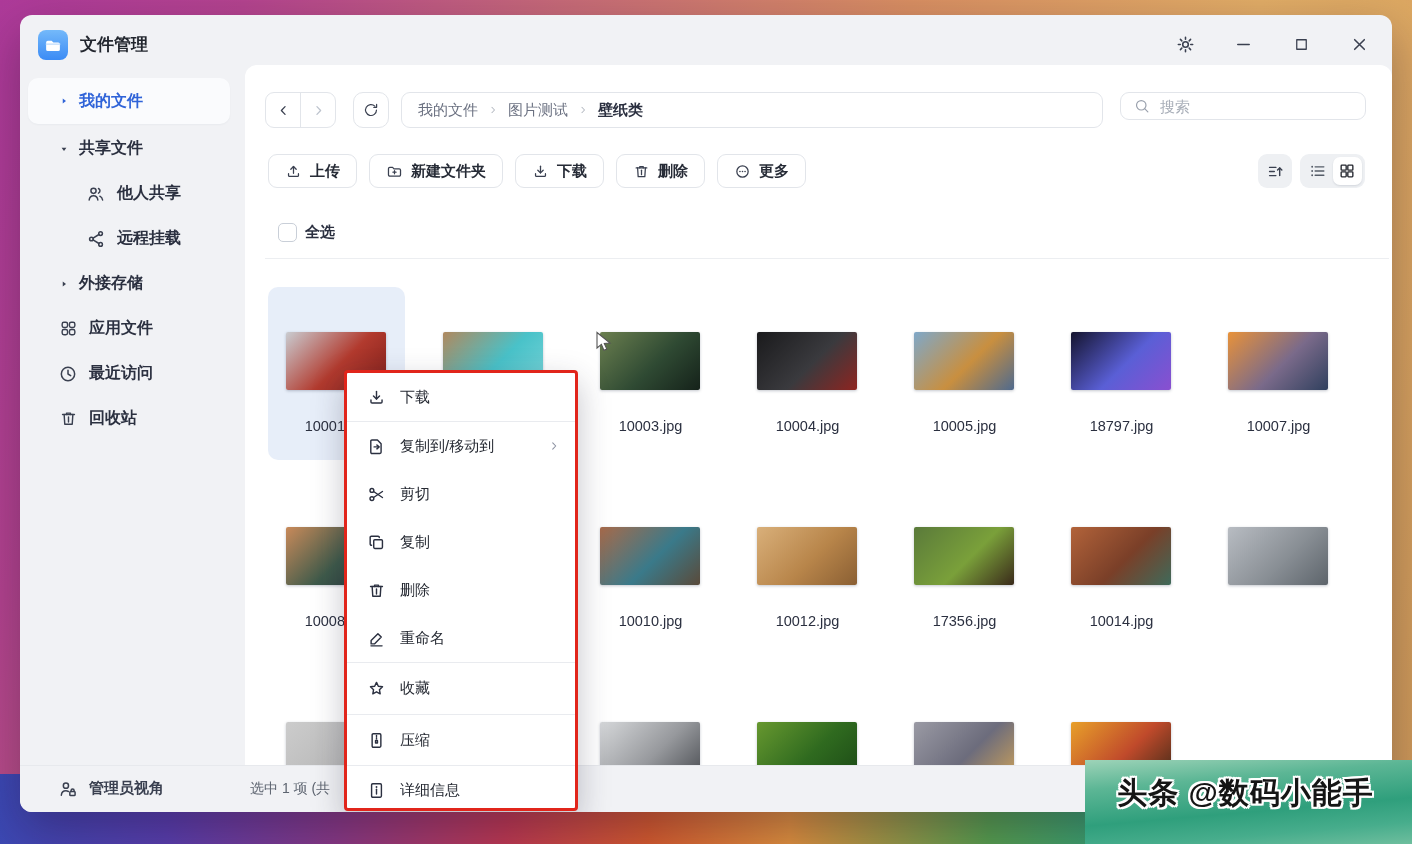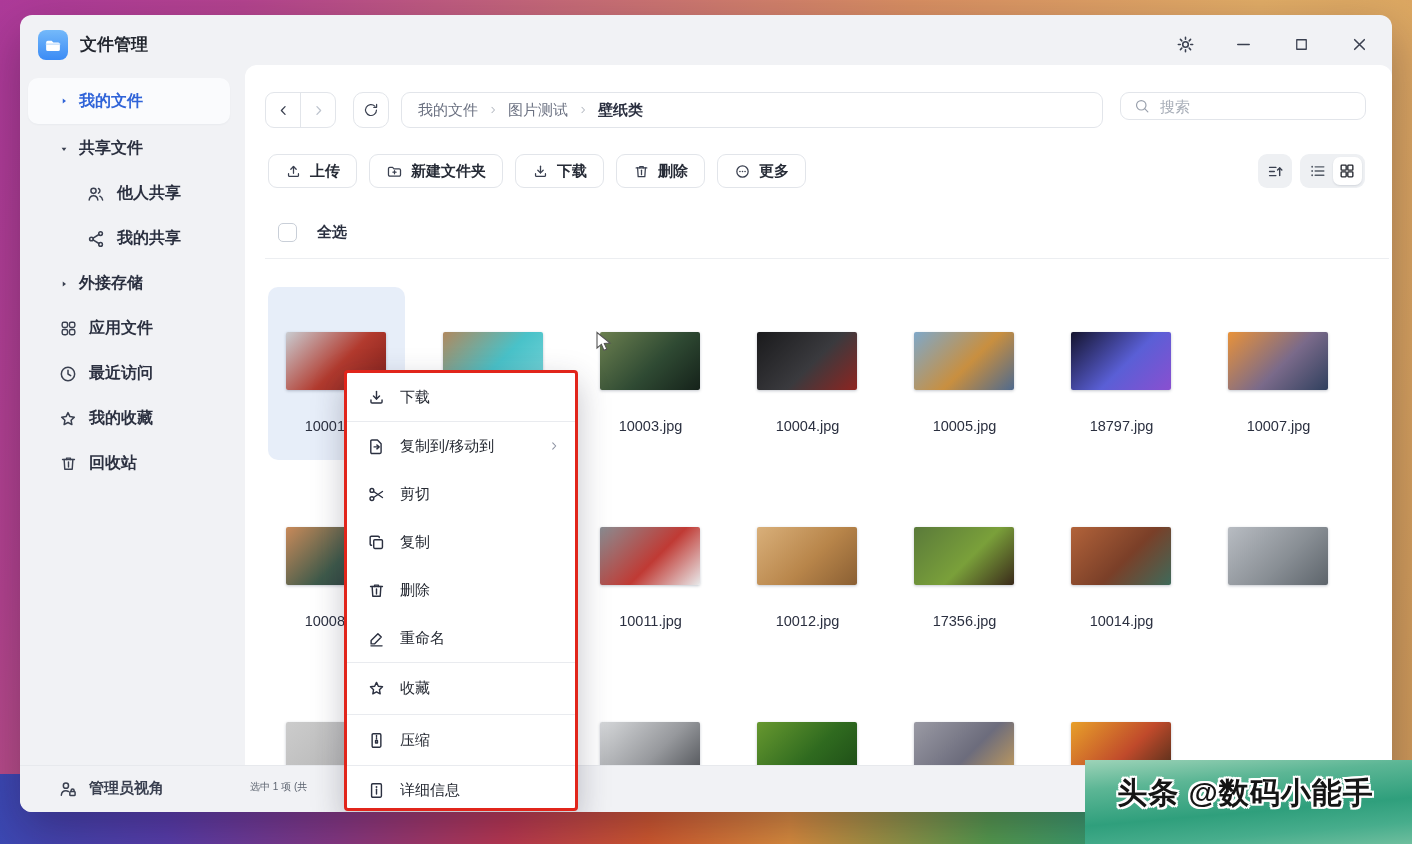--- a/index.html
+++ b/index.html
@@ -59,21 +59,21 @@
   .tb-btn { height:34px; background:#fff; border:1px solid #e2e5ea; border-radius:9px; display:flex; align-items:center; gap:8px;
     padding:0 16px; font-size:15px; font-weight:700; color:#262b36; }
   .tb-btn .t-ico { color:#3a4050; display:flex; }
   .sort-btn { position:absolute; top:89px; right:100px; width:34px; height:34px; background:#eef0f3; border-radius:9px;
     display:flex; align-items:center; justify-content:center; color:#3a4050; }
   .viewseg { position:absolute; top:89px; right:27px; width:65px; height:34px; background:#eef0f3; border-radius:9px;
     display:flex; align-items:center; padding:3px; }
   .viewseg .vs { flex:1; height:28px; display:flex; align-items:center; justify-content:center; color:#555c68; border-radius:7px; }
   .viewseg .vs.active { background:#fff; color:#23262e; box-shadow:0 1px 2px rgba(20,30,60,.12); }
 
-  .selectall-row { position:absolute; left:33px; top:158px; display:flex; align-items:center; gap:20px; }
+  .selectall-row { position:absolute; left:33px; top:158px; display:flex; align-items:center; gap:8px; }
   .checkbox { width:19px; height:19px; border:1.5px solid #c9cfd8; border-radius:5px; background:#fff; }
   .selectall-label { font-size:15px; font-weight:600; color:#2b3040; }
   .grid-divider { position:absolute; left:20px; right:3px; top:193px; height:1px; background:#eceef1; }
 
   
   .files-grid { position:absolute; left:13px; top:222px; width:1110px; display:flex; flex-wrap:wrap; }
   .file-tile { position:relative; width:157px; height:195px; }
   .file-card { position:absolute; left:10px; top:0; width:137px; height:173px; border-radius:10px; }
   .file-tile.selected .file-card { background:#e7eef9; }
   .file-thumb { position:absolute; left:28px; top:45px; width:100px; height:58px; border-radius:2px; box-shadow:0 1px 3px rgba(20,30,60,.25); }
@@ -82,21 +82,21 @@
   
   .ctx-menu { position:absolute; left:324px; top:355px; width:234px; height:441px; background:#fff; border:3px solid #e1251b;
     border-radius:4px; box-shadow:0 12px 32px rgba(40,40,60,.28); z-index:50; display:flex; flex-direction:column; overflow:hidden; }
   .ctx-item { height:48px; flex:none; display:flex; align-items:center; gap:14px; padding:0 14px 0 20px; font-size:15px; color:#262a33; }
   .ctx-item .c-ico { color:#2b3040; display:flex; flex:none; }
   .ctx-item .sub-arrow { margin-left:auto; color:#8a90a0; display:flex; }
   .ctx-div { height:1px; flex:none; background:#e9ebef; }
 
   
   .bottombar { position:absolute; left:0; bottom:0; right:0; height:47px; background:#f1f2f5; border-top:1px solid #e7e9ed; }
-  .status-text { position:absolute; left:230px; top:14px; font-size:10px; color:#5d6470; }
+  .status-text { position:absolute; left:230px; top:14px; font-size:14px; color:#5d6470; }
 
   
   .cursor { position:absolute; left:575px; top:316px; z-index:60; }
 
   
   .wm-patch { position:absolute; left:1085px; top:760px; width:327px; height:92px; z-index:80;
     background:linear-gradient(175deg,#9ed3b8 0%,#5cb695 25%,#2f9f7c 55%,#47ad8c 75%,#7cc4a4 100%); }
   .wm-text { position:absolute; left:0; right:6px; top:13px; text-align:center; font-size:30px; font-weight:900; color:#151515; letter-spacing:1px;
     text-shadow:-2px -2px 0 #fff,2px -2px 0 #fff,-2px 2px 0 #fff,2px 2px 0 #fff,0 -2px 0 #fff,0 2px 0 #fff,-2px 0 0 #fff,2px 0 0 #fff; }
 </style>
@@ -305,21 +305,21 @@
           </svg>
         </span>
       <span>他人共享</span>
     </div>
     <div class="side-item sub">
       <span class="s-ico">
           <svg class="icon" width="20" height="20">
             <use href="#i-share"></use>
           </svg>
         </span>
-      <span>我的共享</span>
+      <span>远程挂载</span>
     </div>
     <div class="side-item">
       <span class="caret">
           <svg class="icon fill" width="12" height="12">
             <use href="#i-caret-r"></use>
           </svg>
         </span>
       <span>外接存储</span>
     </div>
     <div class="side-item">
@@ -330,28 +330,20 @@
         </span>
       <span>应用文件</span>
     </div>
     <div class="side-item">
       <span class="s-ico">
           <svg class="icon" width="20" height="20">
             <use href="#i-clock"></use>
           </svg>
         </span>
       <span>最近访问</span>
-    </div>
-    <div class="side-item">
-      <span class="s-ico">
-          <svg class="icon" width="20" height="20">
-            <use href="#i-star"></use>
-          </svg>
-        </span>
-      <span>我的收藏</span>
     </div>
     <div class="side-item">
       <span class="s-ico">
           <svg class="icon" width="19" height="19">
             <use href="#i-trash"></use>
           </svg>
         </span>
       <span>回收站</span>
     </div>
   </div>
@@ -509,22 +501,22 @@
     <div class="file-thumb" style="background: linear-gradient(135deg, rgb(201, 138, 90), rgb(62, 90, 74) 55%, rgb(34, 48, 58));"></div>
     <div class="file-name">10008.jpg</div>
   </div>
         <div class="file-tile">
     <div class="file-card"></div>
     <div class="file-thumb" style="background: linear-gradient(135deg, rgb(138, 143, 150), rgb(106, 112, 118) 55%, rgb(74, 80, 86));"></div>
     <div class="file-name">10009.jpg</div>
   </div>
         <div class="file-tile">
     <div class="file-card"></div>
-    <div class="file-thumb" style="background: linear-gradient(135deg, rgb(138, 141, 146), rgb(192, 58, 52) 55%, rgb(232, 233, 234));"></div>
-    <div class="file-name">10011.jpg</div>
+    <div class="file-thumb" style="background: linear-gradient(135deg, rgb(168, 106, 74), rgb(58, 122, 138) 55%, rgb(90, 74, 58));"></div>
+    <div class="file-name">10010.jpg</div>
   </div>
         <div class="file-tile">
     <div class="file-card"></div>
     <div class="file-thumb" style="background: linear-gradient(135deg, rgb(217, 176, 122), rgb(184, 133, 74) 55%, rgb(138, 95, 51));"></div>
     <div class="file-name">10012.jpg</div>
   </div>
         <div class="file-tile">
     <div class="file-card"></div>
     <div class="file-thumb" style="background: linear-gradient(135deg, rgb(90, 122, 58), rgb(122, 160, 58) 55%, rgb(58, 42, 26));"></div>
     <div class="file-name">17356.jpg</div>

